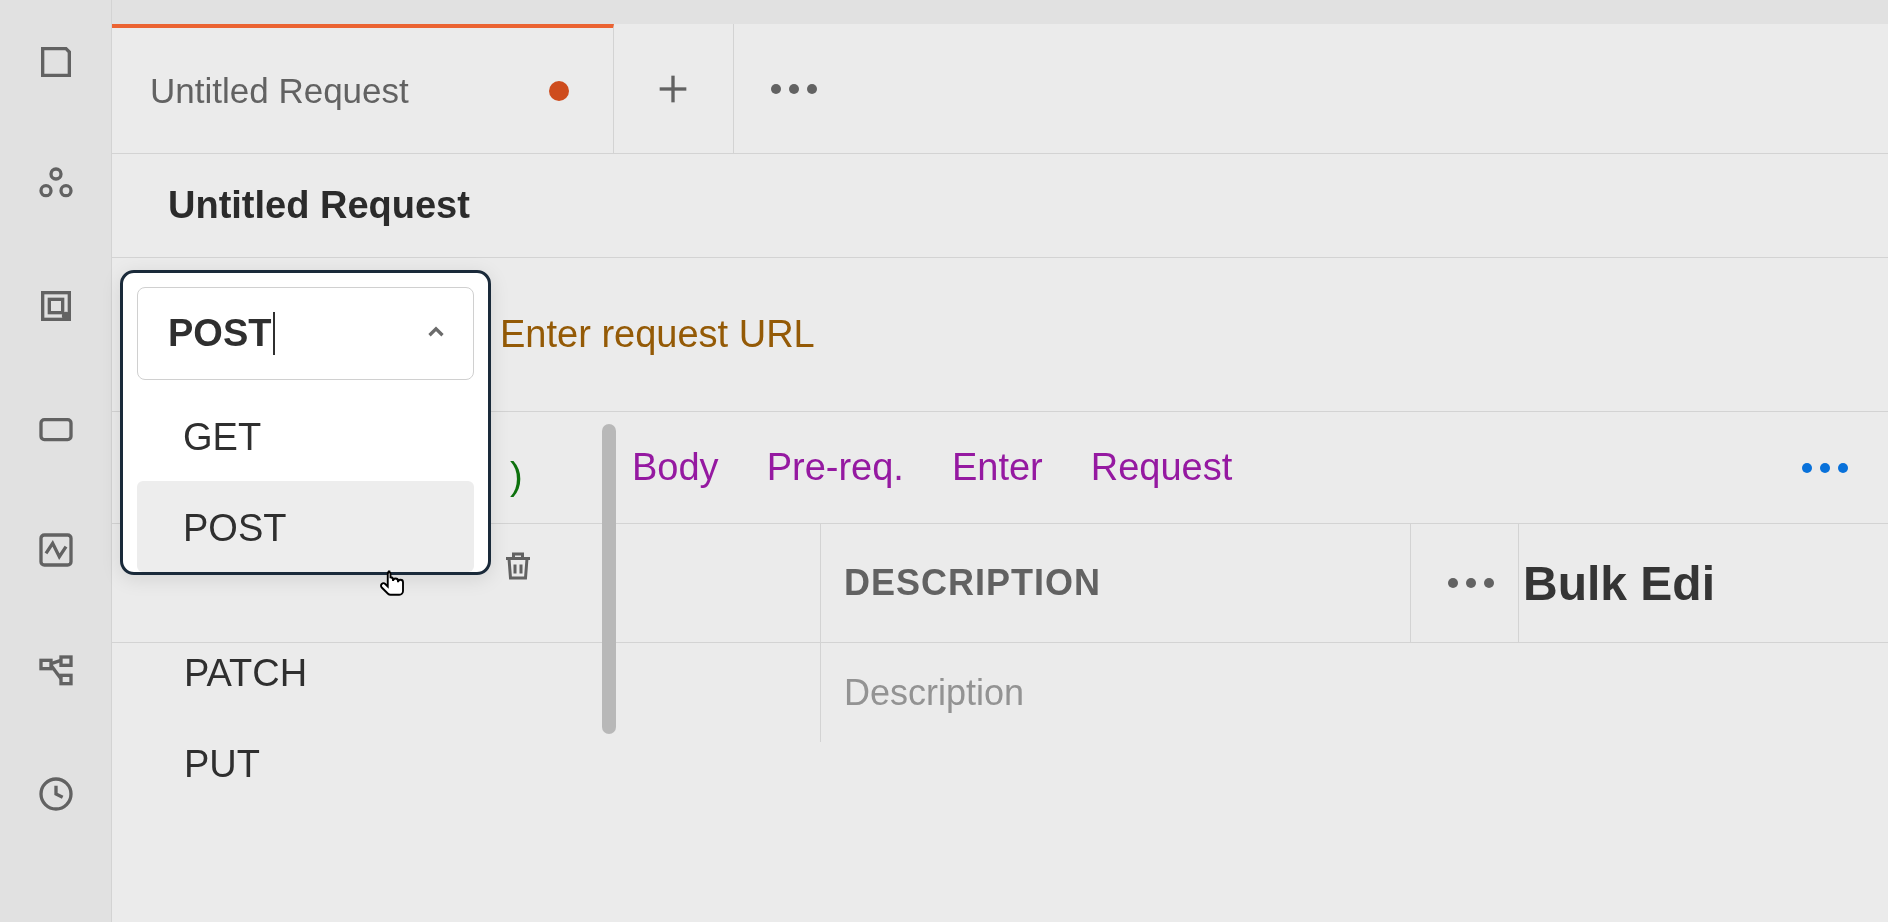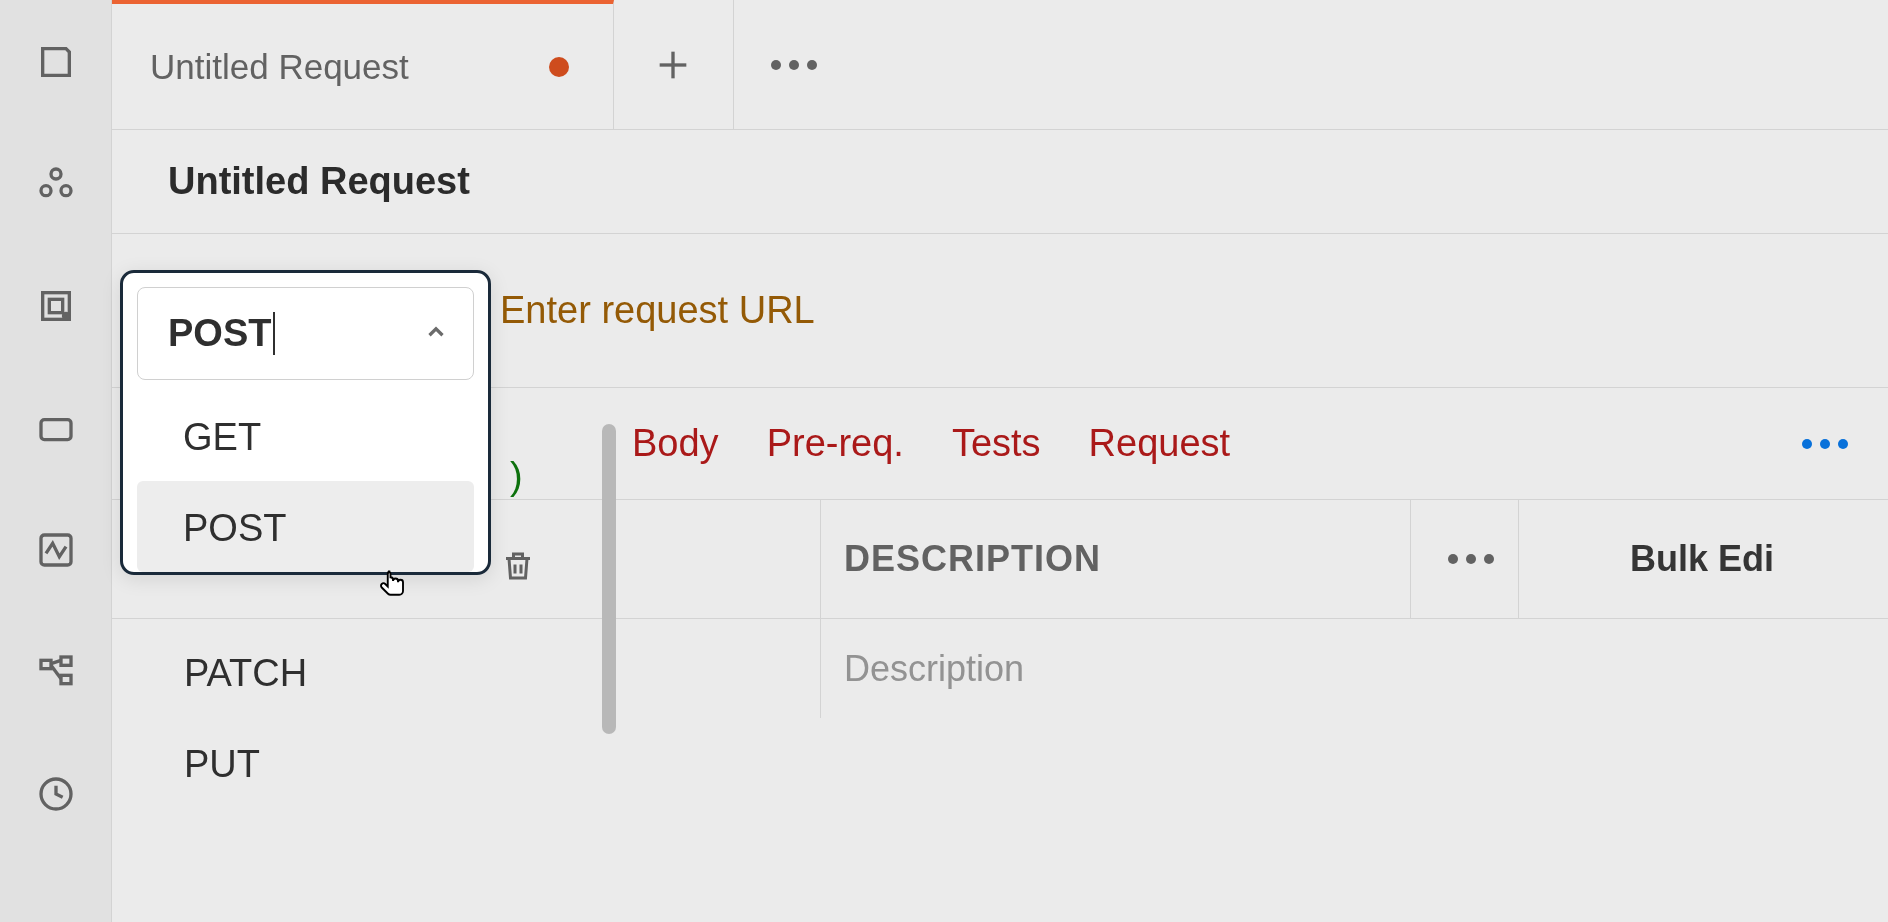--- a/index.html
+++ b/index.html
@@ -1,44 +1,44 @@
 <!DOCTYPE html>
 <html><head>
 <meta charset="utf-8">
 <style>
   * { margin: 0; padding: 0; box-sizing: border-box; font-family: -apple-system, BlinkMacSystemFont, "Segoe UI", Helvetica, Arial, sans-serif; }
   html, body { width: 1888px; height: 922px; overflow: hidden; background: #f5f5f5; }
   .overlay { position: absolute; inset: 0; background: rgba(0,0,0,0.08); pointer-events: none; z-index: 5; }
   .root { display: flex; height: 100%; position: relative; }
   .sidebar { width: 112px; background: #f5f5f5; border-right: 1px solid #e5e5e5; display: flex; flex-direction: column; align-items: center; padding-top: 42px; gap: 78px; }
   .sidebar-item svg { width: 40px; height: 40px; stroke: #6b6b6b; fill: none; stroke-width: 2; }
-  .main { flex: 1; display: flex; flex-direction: column; background: #fff; }
+  .main { flex: 1; display: flex; flex-direction: column; background: #fff; margin-top: 24px; }
   .tabbar { display: flex; align-items: stretch; height: 130px; border-bottom: 1px solid #e5e5e5; background: #fff; }
   .tab { display: flex; align-items: center; padding: 0 44px 0 38px; position: relative; border-right: 1px solid #e5e5e5; }
   .tab.active { border-top: 4px solid #ff6c37; }
   .tab-label { font-size: 35px; color: #6b6b6b; }
   .tab-dirty { width: 20px; height: 20px; border-radius: 50%; background: #e05320; margin-left: 140px; }
   .newtab { width: 120px; display: flex; align-items: center; justify-content: center; border-right: 1px solid #e5e5e5; }
   .newtab svg { width: 40px; height: 40px; stroke: #6b6b6b; stroke-width: 2; }
   .moretab { width: 120px; display: flex; align-items: center; justify-content: center; }
   .dots { display: flex; gap: 8px; }
   .dots span { width: 10px; height: 10px; border-radius: 50%; background: #6b6b6b; }
   .title-row { padding: 30px 0 30px 56px; }
   .title { font-size: 38px; font-weight: 600; color: #2f2f2f; }
   .url-row { display: flex; align-items: center; border-top: 1px solid #e5e5e5; border-bottom: 1px solid #e5e5e5; height: 155px; }
   .method-area { width: 378px; }
   .url-input { flex: 1; font-size: 38px; color: #a16207; padding-left: 10px; }
   .tabs-row { display: flex; align-items: center; height: 112px; padding-left: 520px; gap: 48px; border-bottom: 1px solid #e5e5e5; position: relative; }
-  .subtab { font-size: 38px; color: #b91c1c; }
+  .subtab { font-size: 38px; color: #a21caf; }
   .tabs-row .more-icon { position: absolute; right: 40px; }
   .tabs-row .more-icon .dots span { background: #097bed; }
   .table-header { display: flex; align-items: center; height: 118px; position: relative; }
   .th-desc { position: absolute; left: 732px; font-size: 36px; font-weight: 600; color: #6b6b6b; letter-spacing: 1px; }
   .th-more { position: absolute; left: 1336px; }
-  .th-bulk { position: absolute; left: 1518px; font-size: 36px; font-weight: 600; color: #3a3a3a; }
+  .th-bulk { position: absolute; left: 1411px; font-size: 48px; font-weight: 600; color: #3a3a3a; }
   .vline1 { position: absolute; left: 708px; top: 0; bottom: 0; width: 1px; background: #e5e5e5; }
   .vline2 { position: absolute; left: 1298px; top: 0; bottom: 0; width: 1px; background: #e5e5e5; }
   .vline3 { position: absolute; left: 1406px; top: 0; bottom: 0; width: 1px; background: #e5e5e5; }
   .table-row { display: flex; align-items: center; height: 100px; border-top: 1px solid #e5e5e5; position: relative; }
   .td-desc { position: absolute; left: 732px; font-size: 36px; color: #a0a0a0; }
   .partial-paren { position: absolute; left: 510px; top: 455px; font-size: 38px; color: #0f7b0f; z-index: 2; }
   .toolbar-icon { position: absolute; left: 500px; top: 548px; z-index: 2; }
   .toolbar-icon svg { width: 36px; height: 36px; stroke: #6b6b6b; fill: none; stroke-width: 2; }
 
   
@@ -137,21 +137,21 @@
     </div>
 
     <div class="url-row">
       <div class="method-area"></div>
       <div class="url-input">Enter request URL</div>
     </div>
 
     <div class="tabs-row">
       <div class="subtab">Body</div>
       <div class="subtab">Pre-req.</div>
-      <div class="subtab">Tests</div>
+      <div class="subtab">Enter</div>
       <div class="subtab">Request</div>
       <div class="more-icon">
         <div class="dots">
             <span></span>
             <span></span>
             <span></span>
           </div>
       </div>
     </div>
 

